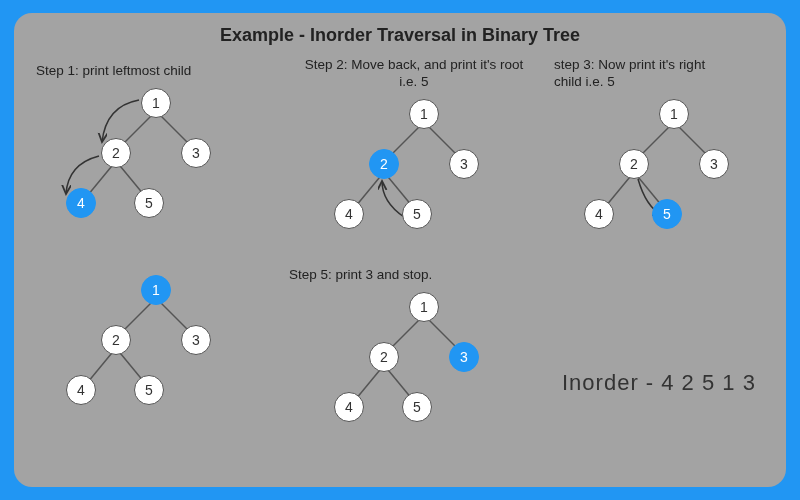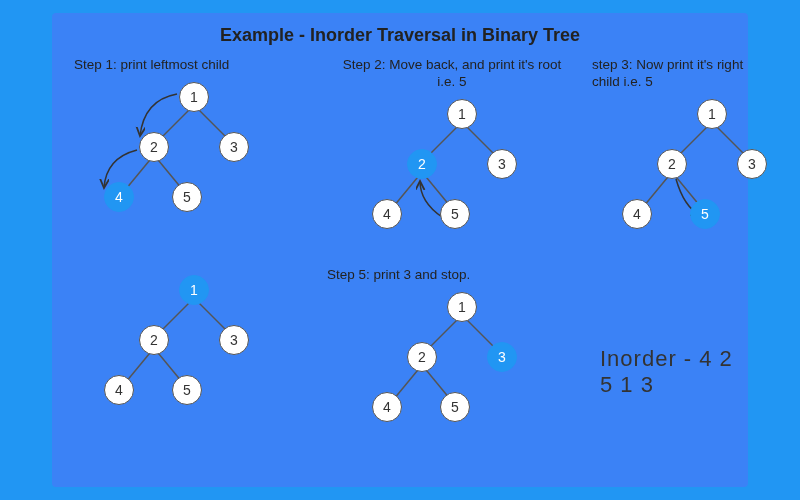--- a/index.html
+++ b/index.html
@@ -6,24 +6,24 @@
   body {
     width: 800px;
     height: 500px;
     background: #2196f3;
     font-family: Arial, Helvetica, sans-serif;
     display: flex;
     align-items: center;
     justify-content: center;
   }
   .card {
-    width: 696px;
+    width: 772px;
     height: 474px;
-    background: #3b82f6;
-    border-radius: 4px;
+    background: #a3a3a3;
+    border-radius: 18px;
     position: relative;
   }
   .title {
     width: 100%;
     text-align: center;
     font-weight: 700;
     font-size: 18px;
     color: #222;
     padding-top: 12px;
   }
@@ -86,21 +86,21 @@
   }
 </style>
 </head>
 <body>
 
 <div class="card">
   <div class="title">Example - Inorder Traversal in Binary Tree</div>
 
   <div class="panels">
 
-    <div class="panel" style="left:22px; top:0;">
+    <div class="panel" style="left:22px; top:6px;">
       <div class="caption">Step 1: print leftmost child</div>
       <div class="tree-wrap">
         <svg class="edges">
           <line class="edge" x1="120" y1="25" x2="80" y2="65"></line>
           <line class="edge" x1="120" y1="25" x2="160" y2="65"></line>
           <line class="edge" x1="80" y1="75" x2="47" y2="115"></line>
           <line class="edge" x1="80" y1="75" x2="113" y2="115"></line>
           <path class="arrow" d="M103 14 Q 70 20 66 56" marker-end="url(#ah1)"></path>
           <path class="arrow" d="M63 70 Q 32 78 30 108" marker-end="url(#ah1)"></path>
           <defs>
@@ -241,16 +241,16 @@
           </div>
         <div class="node" style="left:30px; top:102px;">
             <span>4</span>
           </div>
         <div class="node" style="left:98px; top:102px;">
             <span>5</span>
           </div>
       </div>
     </div>
 
-    <div class="result" style="left:548px; top:289px;">Inorder -  4 2 5 1 3</div>
+    <div class="result" style="left:548px; top:313px;">Inorder -  4 2 5 1 3</div>
 
   </div>
 </div>
 
 </body></html>

